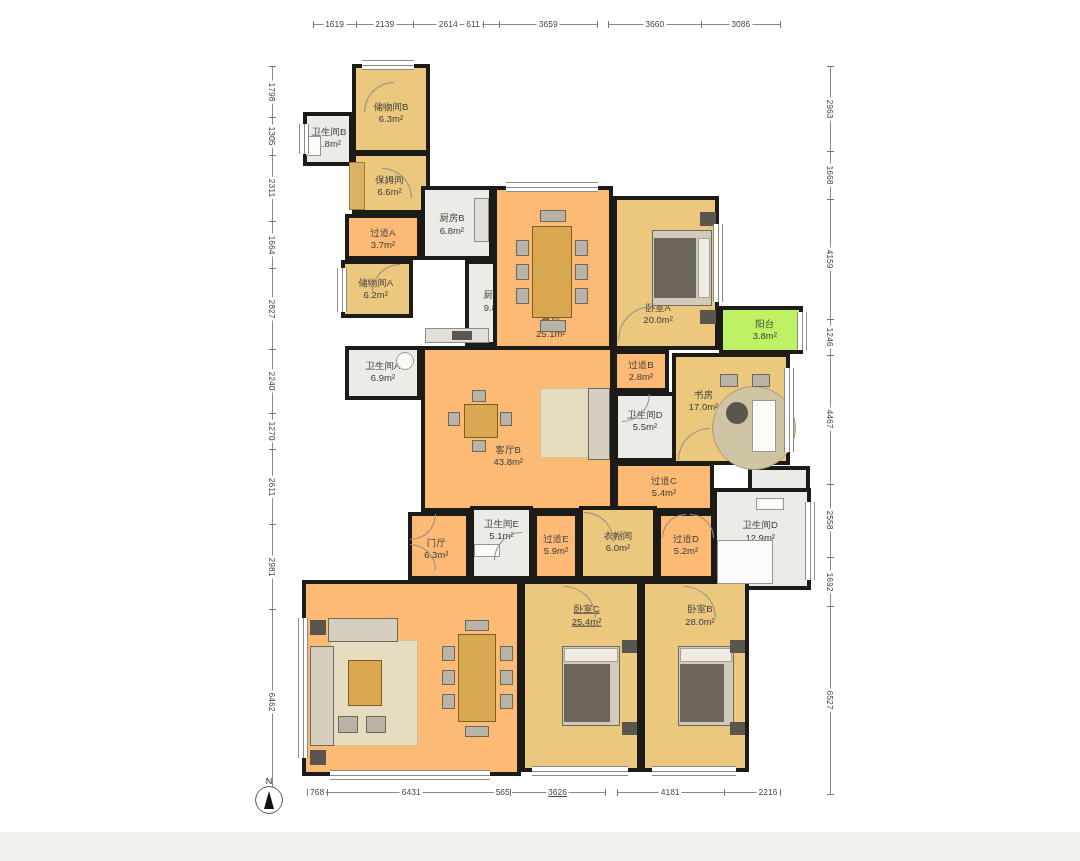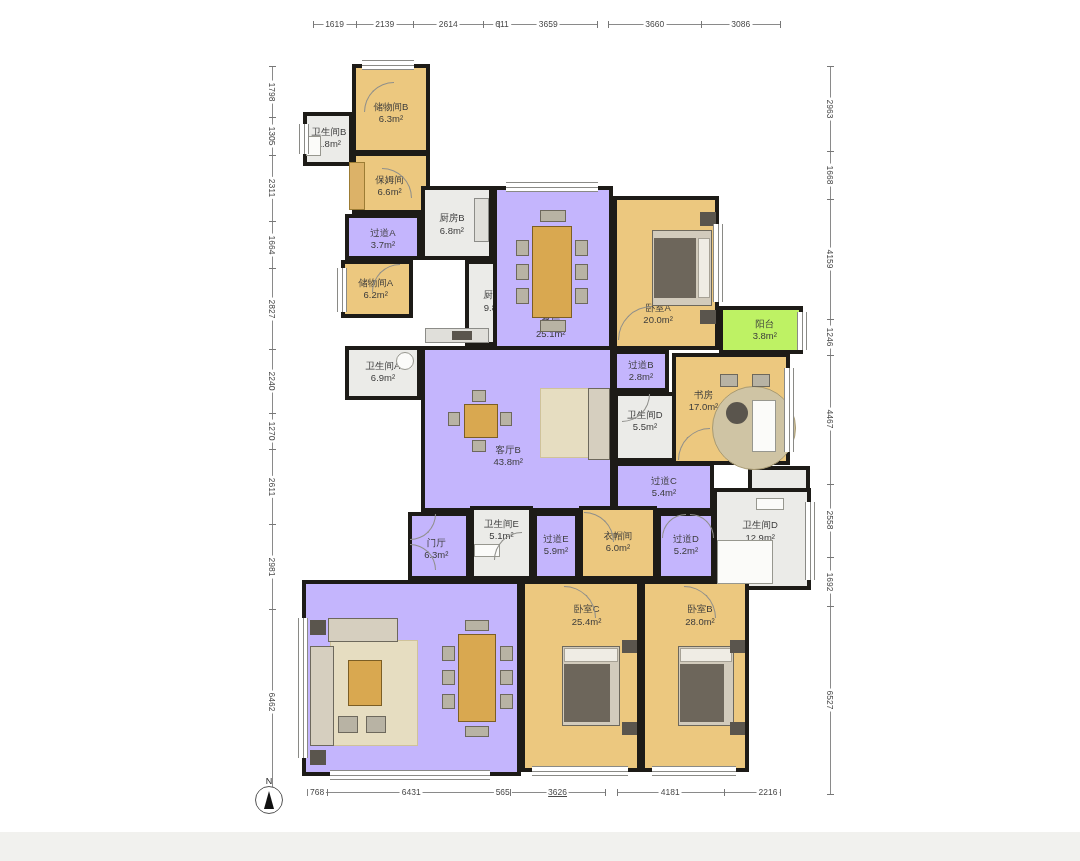--- a/index.html
+++ b/index.html
@@ -1,21 +1,21 @@
 <!DOCTYPE html>
 <html><head>
 <meta charset="utf-8">
 <style>
   html,body{margin:0;padding:0;background:#fff;}
   #canvas{position:relative;width:1080px;height:861px;background:#ffffff;overflow:hidden;
           font-family:"Liberation Sans","DejaVu Sans",sans-serif;}
   
   .room{position:absolute;box-sizing:border-box;border:4px solid #1d1b17;z-index:1;}
   .rt-tan{background:#ecc87f;}
-  .rt-cream{background:#c4b5fd;}
+  .rt-cream{background:#fdba74;}
   .rt-white{background:#ebebe8;}
   .rt-white2{background:#bef264;}
   .rlabel{position:absolute;transform:translate(-50%,-50%);text-align:center;z-index:4;
           color:#3c3c3c;font-size:9.5px;line-height:1.3;white-space:nowrap;}
   .rname,.rarea{display:block;}
   
   .window{position:absolute;background:#ffffff;z-index:3;}
   .window.h{border-top:1px solid #8a8a86;border-bottom:1px solid #8a8a86;}
   .window.h::after{content:"";position:absolute;left:0;right:0;top:50%;height:1px;background:#8a8a86;}
   .window.v{border-left:1px solid #8a8a86;border-right:1px solid #8a8a86;}
@@ -204,21 +204,21 @@
           <span class="rarea">5.2m²</span>
         </div>
       </div>
       <div class="room rt-cream" style="left: 302px; top: 580px; width: 219px; height: 196px;">
         <div class="rlabel" style="left: 44%; top: 48%;">
           <span class="rname">客厅A</span>
           <span class="rarea">53.8m²</span>
         </div>
       </div>
       <div class="room rt-tan" style="left: 521px; top: 580px; width: 120px; height: 192px;">
-        <div class="rlabel" style="left: 55%; top: 17%;">
+        <div class="rlabel" style="left: 55%; top: 17%; text-decoration: underline;">
           <span class="rname">卧室C</span>
           <span class="rarea">25.4m²</span>
         </div>
       </div>
       <div class="room rt-tan" style="left: 641px; top: 580px; width: 108px; height: 192px;">
         <div class="rlabel" style="left: 55%; top: 17%;">
           <span class="rname">卧室B</span>
           <span class="rarea">28.0m²</span>
         </div>
       </div>
@@ -314,21 +314,21 @@
   <div id="dims">
       <div class="dimchain h" style="left: 313px; top: 17px; width: 284px; height: 14px;">
         <div class="dimline"></div>
         <div class="dimtick" style="left: 0px;"></div>
         <span class="dimlbl" style="left: 21.6029px;">1619</span>
         <div class="dimtick" style="left: 43.2058px;"></div>
         <span class="dimlbl" style="left: 71.7472px;">2139</span>
         <div class="dimtick" style="left: 100.289px;"></div>
         <span class="dimlbl" style="left: 135.168px;">2614</span>
         <div class="dimtick" style="left: 170.048px;"></div>
-        <span class="dimlbl" style="left: 189px;">611</span>
+        <span class="dimlbl" style="left: 160px;">611</span>
         <div class="dimtick" style="left: 186.353px;"></div>
         <span class="dimlbl" style="left: 235.177px;">3659</span>
         <div class="dimtick" style="left: 284px;"></div>
       </div>
       <div class="dimchain h" style="left: 608px; top: 17px; width: 172px; height: 14px;">
         <div class="dimline"></div>
         <div class="dimtick" style="left: 0px;"></div>
         <span class="dimlbl" style="left: 46.6588px;">3660</span>
         <div class="dimtick" style="left: 93.3175px;"></div>
         <span class="dimlbl" style="left: 132.659px;">3086</span>

